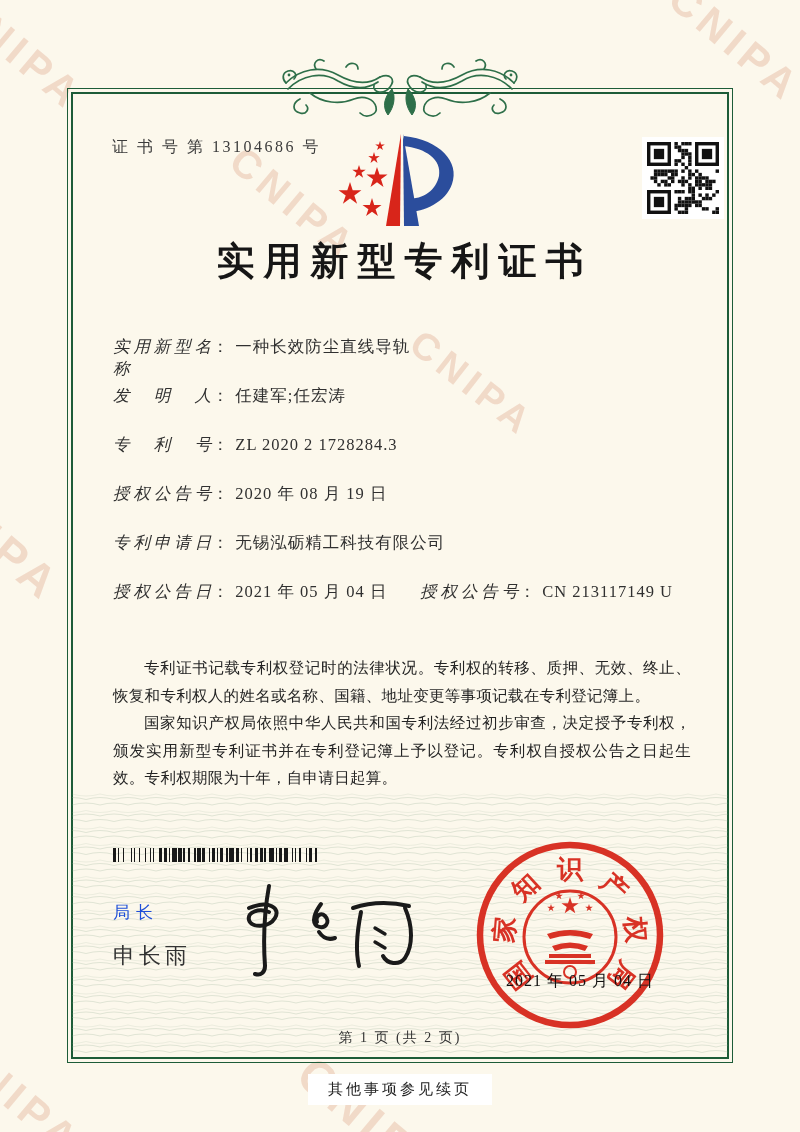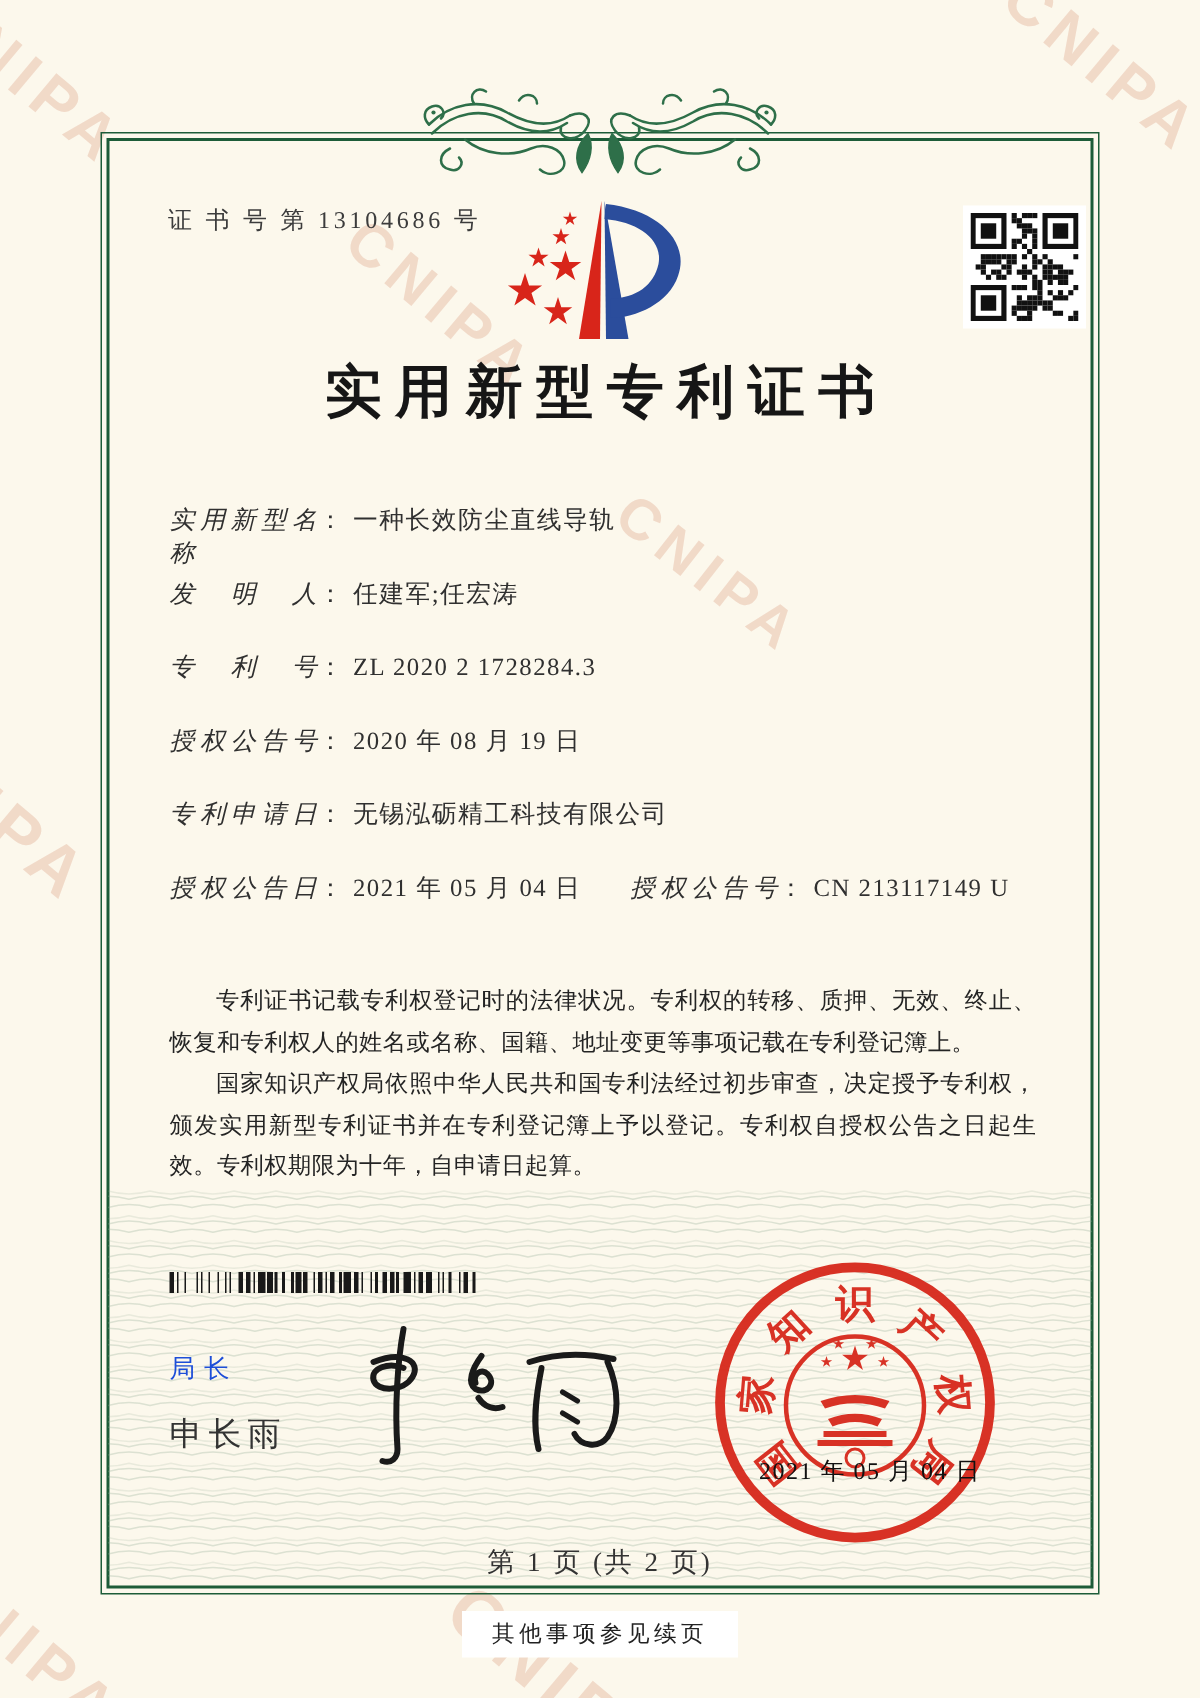--- a/index.html
+++ b/index.html
@@ -53,21 +53,21 @@
   .barcode{position:absolute;left:113px;top:848px;width:206px;height:14px;display:flex;z-index:3;}
   .bc-bar{background:#191919;height:100%;}
   .sig-title{position:absolute;left:113px;top:901px;font-size:17px;letter-spacing:6px;color:#1d4ed8;z-index:3;}
   .sig-name{position:absolute;left:113px;top:941px;font-size:22px;letter-spacing:4px;color:#333;z-index:3;}
   .sig-script{position:absolute;left:225px;top:878px;width:200px;height:100px;z-index:3;}
   .seal{position:absolute;left:473px;top:838px;width:194px;height:194px;opacity:.95;z-index:4;}
   .seal-date{
     position:absolute;left:496px;top:971px;width:168px;text-align:center;
     font-size:16px;color:#111;letter-spacing:1px;z-index:5;
   }
-  .pageinfo{position:absolute;left:0;right:0;top:1029px;text-align:center;font-size:18px;letter-spacing:2px;color:#333;z-index:3;}
+  .pageinfo{position:absolute;left:0;right:0;top:1029px;text-align:center;font-size:14px;letter-spacing:2px;color:#333;z-index:3;}
   .contnote{position:absolute;left:0;right:0;top:1074px;text-align:center;z-index:3;}
   .contnote span{
     display:inline-block;background:#ffffff;padding:6px 20px;
     font-size:15px;letter-spacing:3px;color:#222;
   }
 </style>
 </head>
 <body>
 
 <div class="page">

